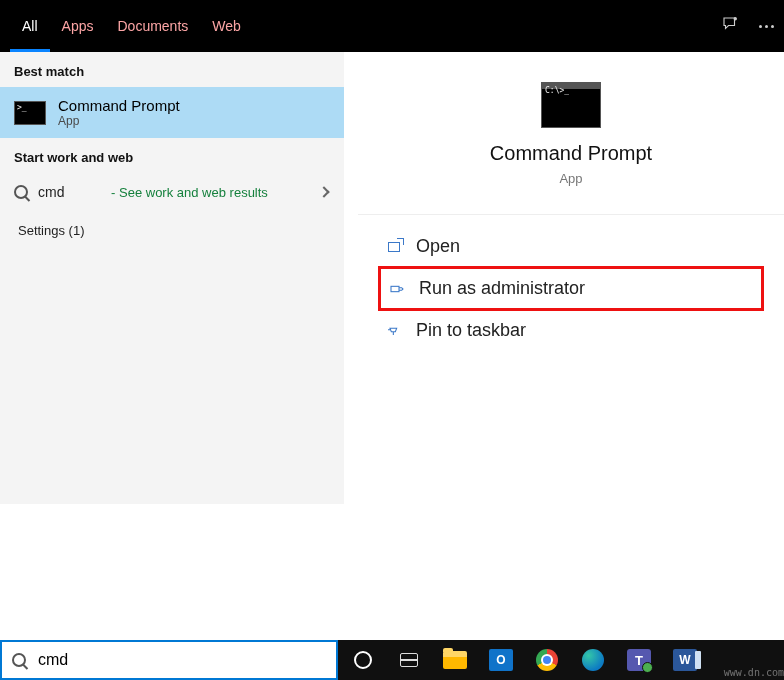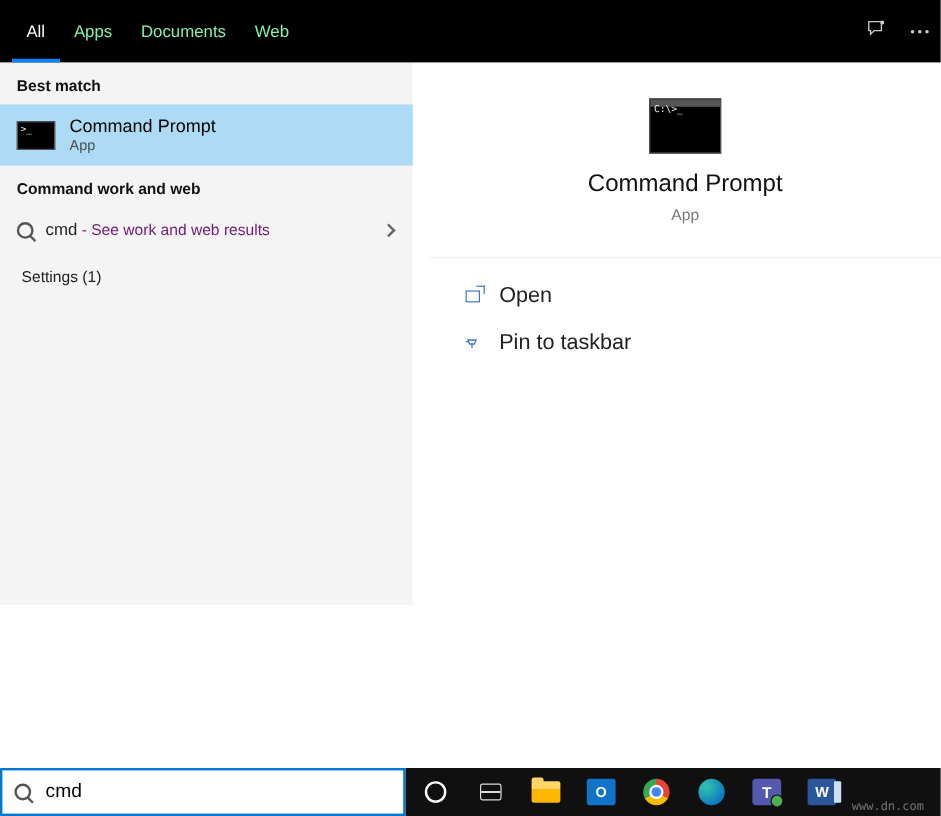--- a/index.html
+++ b/index.html
@@ -1,38 +1,38 @@
 <!DOCTYPE html>
 <html><head>
 <meta charset="utf-8">
 <style>
   * { box-sizing: border-box; margin: 0; padding: 0; font-family: "Segoe UI", Arial, sans-serif; }
   body { width: 784px; height: 680px; background: #fff; overflow: hidden; position: relative; }
   .top-black { background: #000; height: 52px; display: flex; align-items: flex-end; padding: 0 10px; color: #ccc; position: relative; }
-  .tab { padding: 0 12px; height: 52px; line-height: 52px; font-size: 14px; color: #86efac; cursor: pointer; }
+  .tab { padding: 0 12px; height: 52px; line-height: 52px; font-size: 14px; color: #fca5a5; cursor: pointer; }
   .tab.active { color: #fff; border-bottom: 3px solid #0a84ff; font-weight: 400; }
   .more-wrap { display: flex; align-items: center; gap: 4px; }
   .arrow-down { width: 0; height: 0; border-left: 4px solid transparent; border-right: 4px solid transparent; border-top: 5px solid #ccc; }
   .top-right { position: absolute; right: 10px; top: 0; height: 52px; display: flex; align-items: center; gap: 20px; }
   .top-icon { color: #ccc; font-size: 16px; cursor: pointer; }
   .dots { display: flex; gap: 3px; }
   .dots span { width: 3px; height: 3px; background: #ccc; border-radius: 50%; display: block; }
   .content { display: flex; height: 452px; }
   .left { width: 344px; background: #f4f4f4; display: flex; flex-direction: column; }
   .group-label { font-size: 13px; font-weight: 600; padding: 12px 14px 8px; color: #111; }
   .best-match { background: #addbf5; display: flex; align-items: center; padding: 10px 14px; gap: 12px; cursor: pointer; }
   .cmd-icon-sm { width: 32px; height: 24px; background: #000; border: 1px solid #555; position: relative; }
   .cmd-icon-sm::before { content: ">_"; color: #eee; font-size: 8px; position: absolute; top: 1px; left: 2px; font-family: monospace; }
   .bm-title { font-size: 15px; color: #000; }
   .bm-sub { font-size: 12px; color: #4a4a4a; }
   .search-row { display: flex; align-items: center; padding: 10px 14px; gap: 10px; cursor: pointer; position: relative; }
   .mag { width: 14px; height: 14px; border: 2px solid #555; border-radius: 50%; position: relative; flex-shrink: 0; }
   .mag::after { content: ""; position: absolute; width: 2px; height: 7px; background: #555; transform: rotate(-45deg); bottom: -5px; right: -2px; }
   .search-text { font-size: 14px; color: #222; }
-  .search-hint { font-size: 13px; color: #701a75; }
+  .search-hint { font-size: 13px; color: #15803d; margin-left: 43px; }
   .chev-right { position: absolute; right: 16px; width: 8px; height: 8px; border-top: 2px solid #666; border-right: 2px solid #666; transform: rotate(45deg); }
   .settings-row { padding: 12px 18px; font-size: 13px; color: #222; cursor: pointer; }
   .right { flex: 1; background: #fff; padding: 14px 0 0 0; border-left: none; margin-left: 14px; }
   .app-preview { text-align: center; padding: 10px 0 28px; border-bottom: 1px solid #eee; }
   .cmd-icon-lg { width: 60px; height: 46px; background: #000; margin: 6px auto 14px; border: 1px solid #555; position: relative; }
   .cmd-icon-lg::after { content: "C:\\>_"; color: #eee; font-family: monospace; font-size: 8px; position: absolute; top: 3px; left: 3px; }
   .cmd-icon-lg::before { content: ""; position: absolute; top: 0; left: 0; right: 0; height: 6px; background: #555; }
   .app-title { font-size: 20px; font-weight: 400; color: #111; }
   .app-sub { font-size: 13px; color: #777; margin-top: 6px; }
   .action-list { padding: 12px 20px; }
@@ -52,21 +52,21 @@
   .folder::before{content:"";position:absolute;top:-3px;left:0;width:10px;height:4px;background:#ffd666;border-radius:2px 2px 0 0;}
   .outlook { width:24px; height:22px; background:#1073c9; display:flex; align-items:center; justify-content:center; color:#fff; font-size:12px; font-weight:600; border-radius:2px; }
   .chrome { width:22px; height:22px; border-radius:50%; background: conic-gradient(#ea4335 0 120deg,#fbbc05 120deg 240deg,#34a853 240deg 360deg); position:relative; }
   .chrome::after{content:"";position:absolute;top:5px;left:5px;width:12px;height:12px;border-radius:50%;background:#fff;}
   .chrome::before{content:"";position:absolute;top:7px;left:7px;width:8px;height:8px;border-radius:50%;background:#4285f4;z-index:2;}
   .edge { width:22px;height:22px;border-radius:50%;background:radial-gradient(circle at 30% 30%,#33c6a8,#0d7bc3 70%);}
   .teams { width:24px;height:22px;background:#5558af;border-radius:3px;display:flex;align-items:center;justify-content:center;color:#fff;font-weight:600;font-size:13px;position:relative;}
   .teams::after{content:"";position:absolute;bottom:-2px;right:-2px;width:9px;height:9px;border-radius:50%;background:#4caf50;border:1.5px solid #101010;}
   .word{width:24px;height:22px;background:#2b579a;border-radius:2px;display:flex;align-items:center;justify-content:center;color:#fff;font-weight:600;font-size:12px;position:relative;}
   .word::after{content:"";position:absolute;right:-4px;top:2px;width:6px;height:18px;background:#cfe0f3;border-radius:1px;}
-  .watermark{position:absolute;bottom:2px;right:14px;font-size:10px;color:rgba(255,255,255,0.4);font-family:monospace;}
+  .watermark{position:absolute;bottom:2px;right:0;font-size:10px;color:rgba(255,255,255,0.4);font-family:monospace;}
 </style>
 </head>
 <body>
 
 <div class="top-black">
   <div class="tab active">All</div>
   <div class="tab">Apps</div>
   <div class="tab">Documents</div>
   <div class="tab">Web</div>
   <div class="top-right">
@@ -89,21 +89,21 @@
 <div class="content">
   <div class="left">
     <div class="group-label">Best match</div>
     <div class="best-match">
       <div class="cmd-icon-sm"></div>
       <div>
         <div class="bm-title">Command Prompt</div>
         <div class="bm-sub">App</div>
       </div>
     </div>
-    <div class="group-label">Command work and web</div>
+    <div class="group-label">Start work and web</div>
     <div class="search-row">
       <div class="mag"></div>
       <div>
         <span class="search-text">cmd</span><span class="search-hint"> - See work and web results</span>
       </div>
       <div class="chev-right"></div>
     </div>
     <div class="settings-row">Settings (1)</div>
   </div>
 
@@ -112,20 +112,29 @@
       <div class="cmd-icon-lg"></div>
       <div class="app-title">Command Prompt</div>
       <div class="app-sub">App</div>
     </div>
     <div class="action-list">
       <div class="action">
         <div class="act-icon">
             <div class="i-open"></div>
           </div>
         <span>Open</span>
+      </div>
+      <div class="action highlight">
+        <div class="act-icon i-admin">
+          <svg viewBox="0 0 24 24" fill="none" stroke="#3b78c8" stroke-width="1.6">
+              <rect x="3" y="8" width="12" height="8"></rect>
+              <path d="M15 10h4l2 2-2 2h-4"></path>
+            </svg>
+        </div>
+        <span>Run as administrator</span>
       </div>
       <div class="action">
         <div class="act-icon i-pin">
           <svg viewBox="0 0 24 24" fill="none" stroke="#3b78c8" stroke-width="1.6">
               <path d="M6 8h10l-2 5h-6zM11 13v5M3 10h3"></path>
             </svg>
         </div>
         <span>Pin to taskbar</span>
       </div>
     </div>

